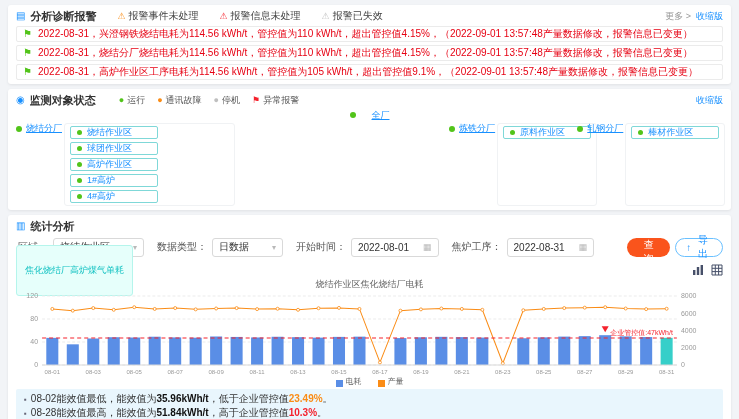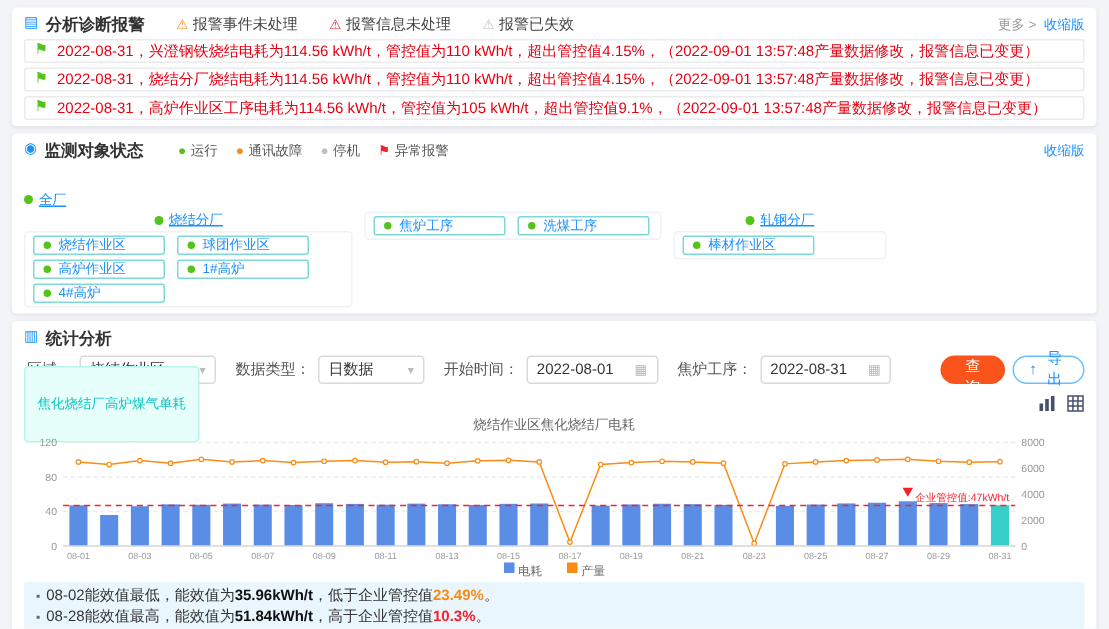--- a/index.html
+++ b/index.html
@@ -16,24 +16,24 @@
   .collapse{font-size:9px;color:#1890ff;cursor:pointer;white-space:nowrap}
   
   .alarm-row{display:flex;align-items:center;gap:6px;border:1px solid #ebebeb;border-radius:2px;margin-top:3px;padding:1px 6px;height:16px;cursor:pointer}
   .flag{color:#52c41a;font-size:10px;line-height:1}
   .alarm-text{font-size:10px;color:#e60012;white-space:nowrap;overflow:hidden;text-overflow:ellipsis}
   
   .mlegend{display:inline-flex;gap:12px;margin-left:18px}
   .legend-item{display:inline-flex;align-items:center;gap:3px;font-size:9px;color:#555}
   .licon{font-size:9px;line-height:1}
   .dot{width:6px;height:6px;border-radius:50%;display:inline-block;flex:0 0 auto;background:#52c41a}
-  .mon-root{display:flex;align-items:center;gap:4px;height:12px;margin-top:20px}
+  .mon-root{display:flex;justify-content:center;align-items:center;gap:16px;height:12px;margin-top:2px}
   .mon-link{font-size:9px;color:#1890ff;text-decoration:underline;cursor:pointer;white-space:nowrap}
   .mon-grid{display:flex;gap:8px;margin-top:2px}
-  .mon-col{display:flex;flex-direction:column;gap:2px}
+  .mon-col{display:flex;gap:2px}
   .c1{width:31%}.c2{width:28%}.c3{width:17%}.c4{width:20%}
   .mon-glabel{display:flex;justify-content:center;align-items:center;gap:4px;height:11px;cursor:pointer}
   .mon-children{display:flex;flex-wrap:wrap;gap:3px 8px;border:1px solid #f0f2f4;border-radius:3px;padding:2px 5px;align-content:flex-start}
   .mon-box{display:inline-flex;align-items:center;gap:5px;border:1px solid #7fd8d8;border-radius:2px;background:#fff;padding:0 6px;height:13px;font-size:9px;color:#1890ff;cursor:pointer;width:88px;white-space:nowrap}
   .mon-box .dot{width:5px;height:5px}
   
   .filters{display:flex;align-items:center;gap:5px;margin-top:4px;font-size:10px;color:#555;height:20px}
   .flabel{margin-left:8px;white-space:nowrap}
   .flabel:first-child{margin-left:2px}
   .select,.dateinput{display:inline-flex;align-items:center;justify-content:space-between;gap:4px;border:1px solid #d9d9d9;border-radius:3px;background:#fff;height:19px;padding:0 6px;font-size:10px;color:#333;cursor:pointer;white-space:nowrap}
@@ -45,21 +45,21 @@
   .chips{display:flex;align-items:center;gap:8px;margin-top:5px;height:16px}
   .chip{font-size:9px;border-radius:3px;padding:18px 8px;cursor:pointer;white-space:nowrap}
   .chip.inactive{background:#e6fffb;color:#13c2c2;border:1px solid #b5f5ec}
   .chip.active{background:#1890ff;color:#fff;border:1px solid #1890ff}
   .view-icons{margin-left:auto;display:flex;gap:7px;align-items:center}
   .vicon{cursor:pointer;display:inline-flex}
   .chart-title{text-align:center;font-size:9px;color:#666;height:10px;line-height:10px;margin-top:1px}
   #chart-svg{display:block;width:100%;height:88px}
   .chart-legend{display:flex;justify-content:center;gap:16px;font-size:8px;color:#666;height:9px;align-items:center}
   .lg-sq{width:7px;height:7px;display:inline-block;margin-right:3px}
-  .lg-item{display:inline-flex;align-items:flex-start}
+  .lg-item{display:inline-flex;align-items:flex-end}
   .summary{background:#e9f6fd;border-radius:2px;margin-top:3px;padding:3px 8px;font-size:10px;color:#333}
   .sline{line-height:1.4;white-space:nowrap;overflow:hidden}
   .sline b{color:#111}
   .bullet{color:#667;margin-right:4px;font-size:8px}
   .hl{font-weight:bold}
 </style>
 </head>
 <body>
 
 <div class="page">
@@ -150,28 +150,30 @@
             <i class="dot" style="background: rgb(82, 196, 26);"></i>
             <span>1#高炉</span>
           </div>
           <div class="mon-box">
             <i class="dot" style="background: rgb(82, 196, 26);"></i>
             <span>4#高炉</span>
           </div>
         </div>
       </div>
       <div class="mon-col c2">
+      </div>
+      <div class="mon-col c3">
+        <div class="mon-glabel">
+          <i class="dot" style="background: rgb(82, 196, 26);"></i>
+          <span class="mon-link">炼铁分厂</span>
+        </div>
         <div class="mon-children">
           <div class="mon-box">
             <i class="dot" style="background: rgb(82, 196, 26);"></i>
-            <span>焦炉工序</span>
-          </div>
-          <div class="mon-box">
-            <i class="dot" style="background: rgb(82, 196, 26);"></i>
-            <span>洗煤工序</span>
+            <span>原料作业区</span>
           </div>
         </div>
       </div>
       <div class="mon-col c4">
         <div class="mon-glabel">
           <i class="dot" style="background: rgb(82, 196, 26);"></i>
           <span class="mon-link">轧钢分厂</span>
         </div>
         <div class="mon-children">
           <div class="mon-box">

